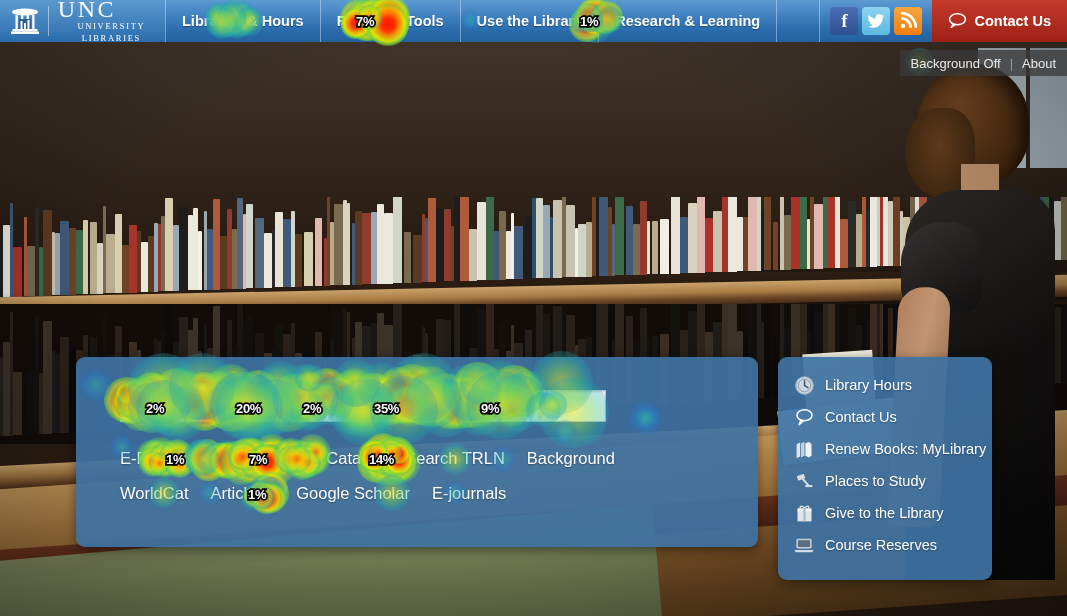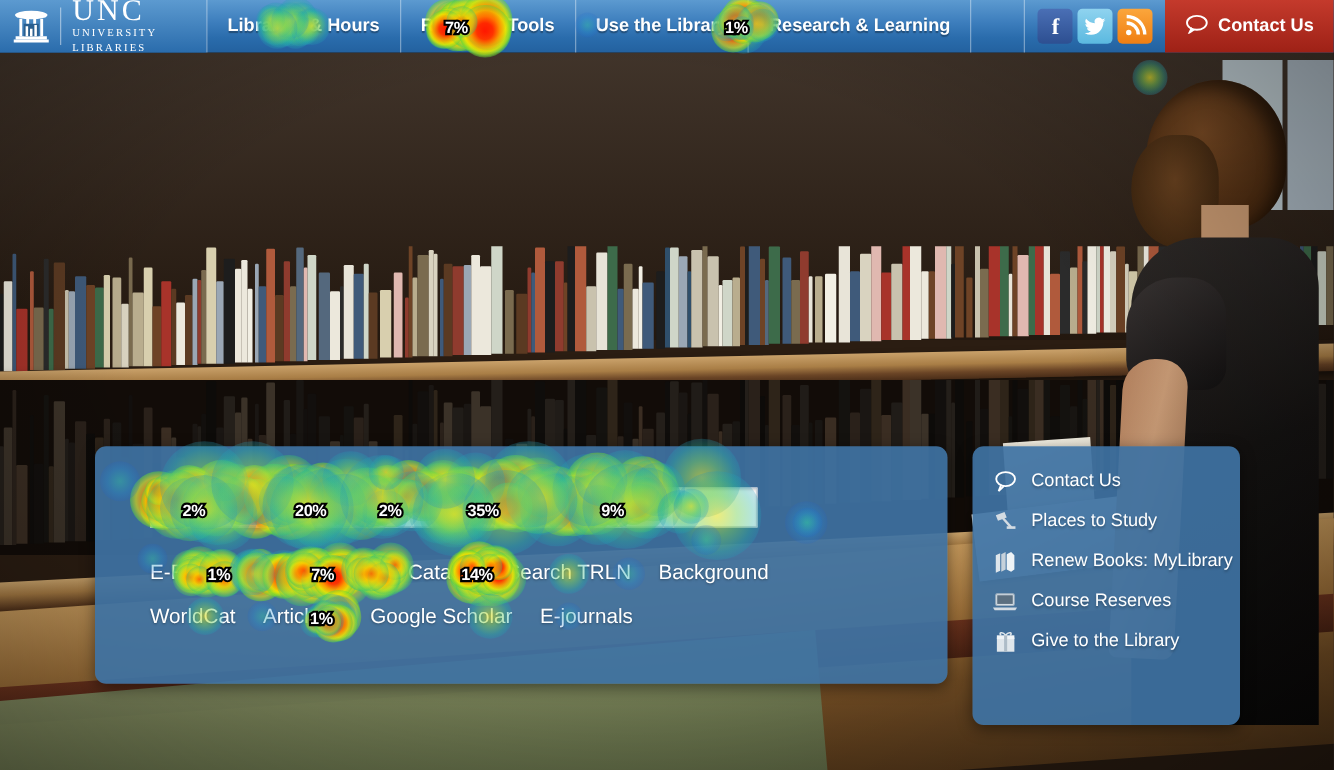--- a/index.html
+++ b/index.html
@@ -69,21 +69,21 @@
 
   
   .navbar { position: absolute; left: 0; top: 0; width: 1067px; height: 42px; display: flex;
     background: linear-gradient(180deg, #5c9ad0 0%, #3d7ebd 42%, #2a6cac 72%, #23619f 100%); }
   .logo { width: 165px; height: 42px; display: flex; align-items: center; padding-left: 8px;
     background: linear-gradient(180deg,#5c9ad0,#2a6cac); }
   .well-ico { width: 34px; height: 34px; position: relative; flex: 0 0 34px; }
   .logo-sep { width: 1px; height: 30px; background: rgba(255,255,255,.45); margin: 0 9px 0 6px; }
   .logo-txt { display: flex; flex-direction: column; justify-content: center; }
   .logo-unc { color: #fff; font-family: "Liberation Serif", serif; font-size: 24px; letter-spacing: 2.5px; line-height: 22px; }
-  .logo-sub { color: #fff; font-family: "Liberation Serif", serif; font-size: 8.5px; letter-spacing: 1.7px; line-height: 12px; }
+  .logo-sub { color: #fff; font-family: "Liberation Serif", serif; font-size: 8.5px; letter-spacing: 1.7px; line-height: 12px; text-align: center; }
   .nav-item { display: flex; align-items: center; justify-content: center; color: #fff;
     font-size: 14.5px; font-weight: bold; padding: 0 16px; position: relative; cursor: pointer;
     border-left: 1px solid rgba(255,255,255,.38); text-shadow: 0 1px 1px rgba(0,0,0,.35); white-space: nowrap; }
   .nav-spacer { flex: 1; border-left: 1px solid rgba(255,255,255,.38); }
   .social { display: flex; align-items: center; gap: 4px; padding: 0 10px; border-left: 1px solid rgba(255,255,255,.38); }
   .sico { width: 28px; height: 28px; border-radius: 4px; display: flex; align-items: center; justify-content: center;
     color: #fff; font-weight: bold; font-size: 18px; cursor: pointer; }
   .sico.fb { background: linear-gradient(180deg,#4a6fb5,#2d4f91); font-family: "Liberation Serif", serif; }
   .sico.tw { background: linear-gradient(180deg,#8fd3ef,#5bb9e0); }
   .sico.rss { background: linear-gradient(180deg,#fba63c,#ef7e12); }
@@ -556,79 +556,94 @@
       <span data-interactable="false">
         <svg viewBox="0 0 24 20" width="19" height="16">
             <ellipse cx="12" cy="9" rx="10" ry="7" fill="none" stroke="#fff" stroke-width="1.9"></ellipse>
             <path d="M7 14 L4.5 19 L9.5 15.6" fill="none" stroke="#fff" stroke-width="1.9"></path>
           </svg>
       </span>
       <span data-interactable="false">Contact Us</span>
     </div>
   </div>
 
+  <div class="bgctl" data-interactable="false">
+    <span data-interactable="true">Background Off</span>
+    <span class="sep" data-interactable="false">|</span>
+    <span data-interactable="true">About</span>
+  </div>
 
   <div class="panel" data-interactable="false">
     <div class="searchbox" data-interactable="true">
       <input type="text" data-interactable="true" value="Search for books, articles, and more" style="">
     </div>
     <div class="linkrow r1" data-interactable="false" id="row1"><a data-interactable="true">E-Research by Discipline</a><a data-interactable="true">Catalog</a><a data-interactable="true">Search TRLN</a><a data-interactable="true">Background</a></div>
     <div class="linkrow r2" data-interactable="false" id="row2"><a data-interactable="true">WorldCat</a><a data-interactable="true">Articles+</a><a data-interactable="true">Google Scholar</a><a data-interactable="true">E-journals</a></div>
   </div>
 
   <div class="side" data-interactable="false" id="sideList">
+      <div class="side-item" data-interactable="true">
+        <span class="side-ico" data-interactable="false">
+          <svg viewBox="0 0 24 24" width="21" height="21">
+            <circle cx="12" cy="12" r="10" fill="#cfd8e0" stroke="#9fb0bf" stroke-width="1.4"></circle>
+            <circle cx="12" cy="12" r="7.2" fill="none" stroke="#7f94a6" stroke-width="1"></circle>
+            <path d="M12 6.5V12l4 2.4" stroke="#44586b" stroke-width="1.7" fill="none" stroke-linecap="round"></path>
+          </svg>
+        </span>
+        <span data-interactable="false">Library Hours</span>
+      </div>
       <div class="side-item" data-interactable="true">
         <span class="side-ico" data-interactable="false">
           <svg viewBox="0 0 24 22" width="21" height="20">
             <ellipse cx="12" cy="9" rx="8.6" ry="6.4" fill="none" stroke="#fff" stroke-width="1.7"></ellipse>
             <path d="M8 14 L5.6 20 L10.4 15.5" fill="none" stroke="#fff" stroke-width="1.7"></path>
           </svg>
         </span>
         <span data-interactable="false">Contact Us</span>
+      </div>
+      <div class="side-item" data-interactable="true">
+        <span class="side-ico" data-interactable="false">
+          <svg viewBox="0 0 24 24" width="21" height="21">
+            <path d="M3 6 L7 4 L7 20 L3 22 Z" fill="#dfe6eb"></path>
+            <path d="M8 5 L12 3 L12 19 L8 21 Z" fill="#c6d1da"></path>
+            <path d="M13 5 L17 3 L20 6 L20 19 L17 21 L13 19 Z" fill="#eef3f6"></path>
+          </svg>
+        </span>
+        <span data-interactable="false">Renew Books: MyLibrary</span>
       </div>
       <div class="side-item" data-interactable="true">
         <span class="side-ico" data-interactable="false">
           <svg viewBox="0 0 24 24" width="21" height="21">
             <path d="M3 6 L11 3 L13 8 L5 11 Z" fill="#d4dce3"></path>
             <path d="M9 8 L17 17" stroke="#d4dce3" stroke-width="2.2"></path>
             <rect x="13" y="16" width="8" height="2.4" fill="#d4dce3"></rect>
           </svg>
         </span>
         <span data-interactable="false">Places to Study</span>
       </div>
       <div class="side-item" data-interactable="true">
         <span class="side-ico" data-interactable="false">
           <svg viewBox="0 0 24 24" width="21" height="21">
-            <path d="M3 6 L7 4 L7 20 L3 22 Z" fill="#dfe6eb"></path>
-            <path d="M8 5 L12 3 L12 19 L8 21 Z" fill="#c6d1da"></path>
-            <path d="M13 5 L17 3 L20 6 L20 19 L17 21 L13 19 Z" fill="#eef3f6"></path>
+            <rect x="4" y="8" width="16" height="13" fill="#dfe6eb"></rect>
+            <rect x="4" y="6" width="16" height="3.4" fill="#f0f4f7"></rect>
+            <rect x="10.6" y="6" width="2.8" height="15" fill="#aebcc7"></rect>
+            <path d="M12 6 C9 2 5 4 8 6 M12 6 C15 2 19 4 16 6" fill="none" stroke="#dfe6eb" stroke-width="1.4"></path>
           </svg>
         </span>
-        <span data-interactable="false">Renew Books: MyLibrary</span>
+        <span data-interactable="false">Give to the Library</span>
       </div>
       <div class="side-item" data-interactable="true">
         <span class="side-ico" data-interactable="false">
           <svg viewBox="0 0 24 18" width="22" height="17">
             <rect x="4" y="2" width="16" height="10" rx="1" fill="#e6ecf0" stroke="#9fb0bf"></rect>
             <rect x="5.2" y="3.2" width="13.6" height="7.6" fill="#5b6f80"></rect>
             <path d="M1.5 14 H22.5 L21 16.4 H3 Z" fill="#d4dce3"></path>
           </svg>
         </span>
         <span data-interactable="false">Course Reserves</span>
-      </div>
-      <div class="side-item" data-interactable="true">
-        <span class="side-ico" data-interactable="false">
-          <svg viewBox="0 0 24 24" width="21" height="21">
-            <rect x="4" y="8" width="16" height="13" fill="#dfe6eb"></rect>
-            <rect x="4" y="6" width="16" height="3.4" fill="#f0f4f7"></rect>
-            <rect x="10.6" y="6" width="2.8" height="15" fill="#aebcc7"></rect>
-            <path d="M12 6 C9 2 5 4 8 6 M12 6 C15 2 19 4 16 6" fill="none" stroke="#dfe6eb" stroke-width="1.4"></path>
-          </svg>
-        </span>
-        <span data-interactable="false">Give to the Library</span>
       </div>
     </div>
 
   <div class="heat" data-interactable="false" id="heat">
       <div class="blob" data-interactable="false" style="left: 406.774px; top: 365.682px; height: 45.7799px; width: 45.7799px; background: radial-gradient(circle, rgba(255, 90, 0, 0.8) 0%, rgba(250, 200, 0, 0.65) 30%, rgba(180, 225, 40, 0.5) 52%, rgba(40, 190, 120, 0.36) 72%, rgba(30, 90, 210, 0.2) 89%, rgba(30, 60, 200, 0) 100%);"></div>
       <div class="blob" data-interactable="false" style="left: 327.179px; top: 378.405px; height: 34.8772px; width: 34.8772px; background: radial-gradient(circle, rgba(255, 20, 0, 0.95) 0%, rgba(255, 40, 0, 0.9) 22%, rgba(255, 140, 0, 0.75) 40%, rgba(240, 230, 0, 0.6) 56%, rgba(60, 210, 70, 0.45) 73%, rgba(30, 90, 220, 0.28) 88%, rgba(30, 60, 200, 0) 100%);"></div>
       <div class="blob" data-interactable="false" style="left: 349.262px; top: 378.187px; height: 24.3507px; width: 24.3507px; background: radial-gradient(circle, rgba(255, 20, 0, 0.95) 0%, rgba(255, 40, 0, 0.9) 22%, rgba(255, 140, 0, 0.75) 40%, rgba(240, 230, 0, 0.6) 56%, rgba(60, 210, 70, 0.45) 73%, rgba(30, 90, 220, 0.28) 88%, rgba(30, 60, 200, 0) 100%);"></div>
       <div class="blob" data-interactable="false" style="left: 148.892px; top: 379.93px; height: 49.1658px; width: 49.1658px; background: radial-gradient(circle, rgba(255, 90, 0, 0.8) 0%, rgba(250, 200, 0, 0.65) 30%, rgba(180, 225, 40, 0.5) 52%, rgba(40, 190, 120, 0.36) 72%, rgba(30, 90, 210, 0.2) 89%, rgba(30, 60, 200, 0) 100%);"></div>
       <div class="blob" data-interactable="false" style="left: 207.198px; top: 381.214px; height: 51.0056px; width: 51.0056px; background: radial-gradient(circle, rgba(255, 20, 0, 0.95) 0%, rgba(255, 40, 0, 0.9) 22%, rgba(255, 140, 0, 0.75) 40%, rgba(240, 230, 0, 0.6) 56%, rgba(60, 210, 70, 0.45) 73%, rgba(30, 90, 220, 0.28) 88%, rgba(30, 60, 200, 0) 100%);"></div>
       <div class="blob" data-interactable="false" style="left: 375.689px; top: 386.357px; height: 33.2975px; width: 33.2975px; background: radial-gradient(circle, rgba(255, 20, 0, 0.95) 0%, rgba(255, 40, 0, 0.9) 22%, rgba(255, 140, 0, 0.75) 40%, rgba(240, 230, 0, 0.6) 56%, rgba(60, 210, 70, 0.45) 73%, rgba(30, 90, 220, 0.28) 88%, rgba(30, 60, 200, 0) 100%);"></div>

